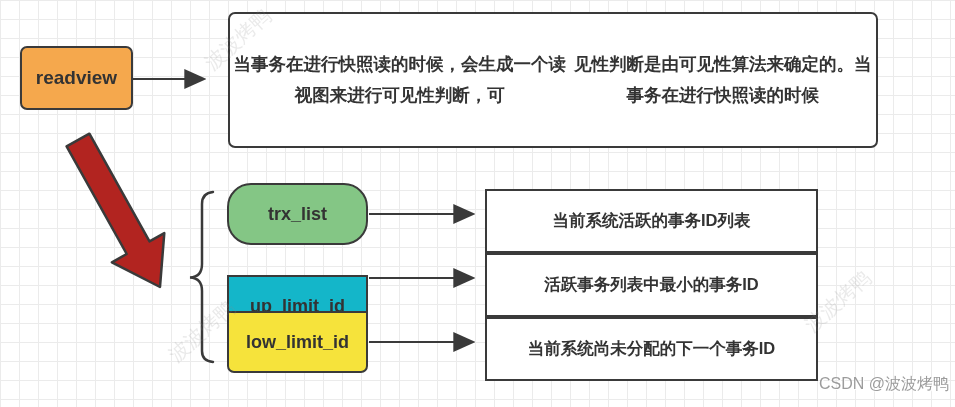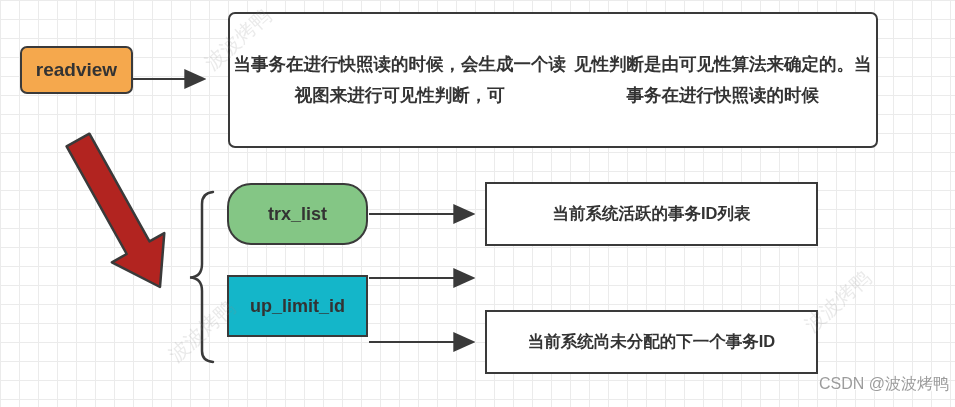--- a/index.html
+++ b/index.html
@@ -20,40 +20,41 @@
     border: 2.5px solid #3a3a3a;
     display: flex;
     align-items: center;
     justify-content: center;
     text-align: center;
     color: #333333;
     font-weight: bold;
   }
   .rounded { border-radius: 7px; }
   #readview-box {
-    left: 20px; top: 46px; width: 113px; height: 48px;
+    left: 20px; top: 46px; width: 113px; height: 64px;
     font-size: 19px;
   }
   #desc-box {
     left: 228px; top: 12px; width: 650px; height: 136px;
     font-size: 17.5px;
     line-height: 1.75;
     background: #ffffff;
   }
   .var-box {
     left: 227px; width: 141px; height: 62px;
     font-size: 18px;
   }
   #var-box-0 { top: 183px; border-radius: 7px 7px 0 0; }
   #var-box-1 { top: 247px; border-radius: 0; }
   #var-box-2 { top: 311px; border-radius: 0 0 7px 7px; }
   .desc-row {
     left: 485px; width: 333px; height: 64px;
     background: #ffffff;
     font-size: 16.5px;
+    margin-top: 7px;
   }
   #desc-row-0 { top: 182px; }
   #desc-row-1 { top: 246px; }
   #desc-row-2 { top: 310px; }
   #overlay-svg {
     position: absolute;
     left: 0; top: 0; width: 955px; height: 407px;
     pointer-events: none;
   }
   .tiled-mark {
@@ -108,23 +109,29 @@
     <div>当事务在进行快照读的时候，会生成一个读视图来进行可见性判断，可</div>
     <div>见性判断是由可见性算法来确定的。当事务在进行快照读的时候</div>
   </div>
 
   <div class="node var-box" id="var-box-0" style="background-color: rgb(132, 198, 133); border-radius: 24px;">
     <span>trx_list</span>
   </div>
   <div class="node var-box" id="var-box-1" style="background-color: rgb(20, 182, 201); margin-top: 28px;">
     <span>up_limit_id</span>
   </div>
+  <div class="node var-box" id="var-box-2" style="background-color: rgb(246, 227, 59);">
+    <span>low_limit_id</span>
+  </div>
 
   <div class="node desc-row" id="desc-row-0">
     <span>当前系统活跃的事务ID列表</span>
+  </div>
+  <div class="node desc-row" id="desc-row-1">
+    <span>活跃事务列表中最小的事务ID</span>
   </div>
   <div class="node desc-row" id="desc-row-2">
     <span>当前系统尚未分配的下一个事务ID</span>
   </div>
 
   <div class="tiled-mark" id="tiled-mark-0">波波烤鸭</div>
   <div class="tiled-mark" id="tiled-mark-1">波波烤鸭</div>
   <div class="tiled-mark" id="tiled-mark-2">波波烤鸭</div>
 
   <div id="corner-watermark">CSDN @波波烤鸭</div>

